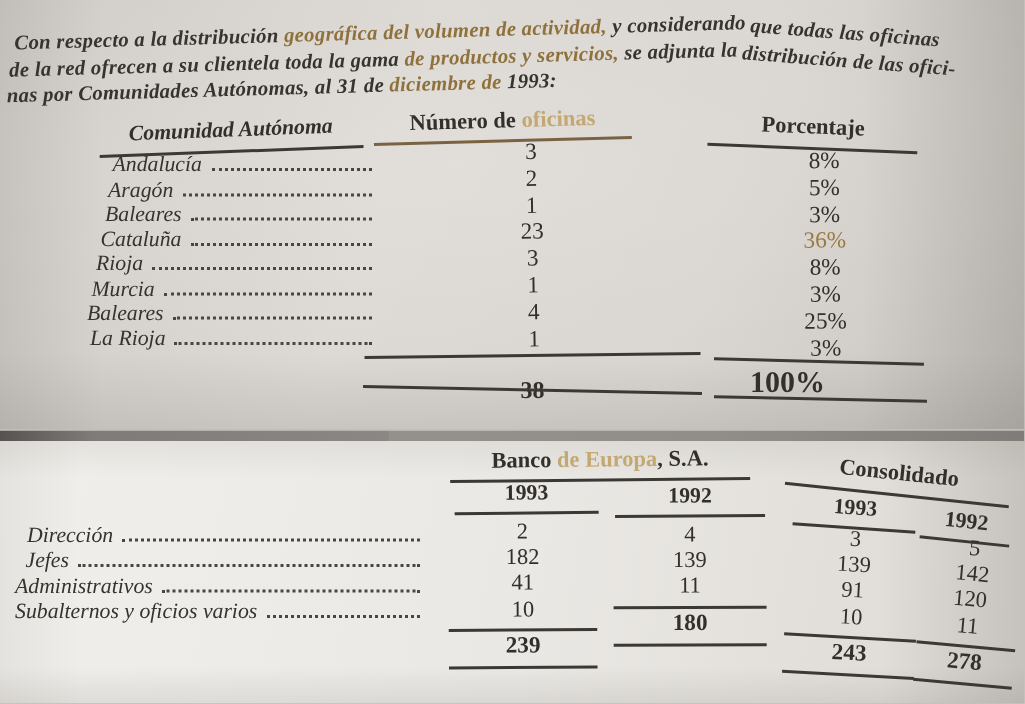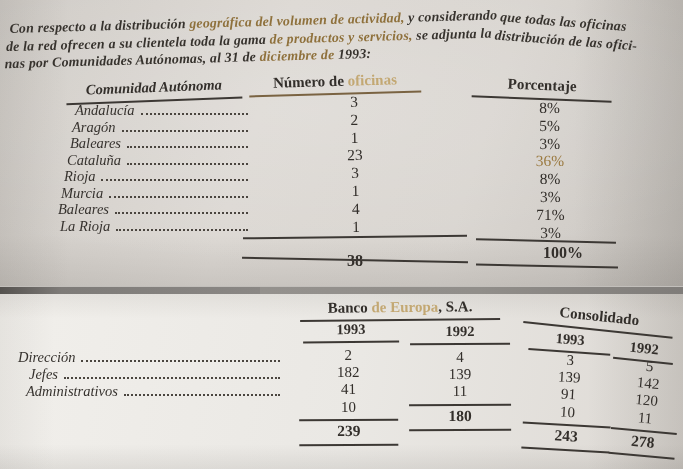--- a/index.html
+++ b/index.html
@@ -60,33 +60,33 @@
   .mlE{margin-left:6px}.mlF{margin-left:3px}.mlG{margin-left:0}.mlH{margin-left:2px}
   .t1-nums{position:absolute;left:295px;top:93px;width:120px;text-align:center;font-size:15.5px;line-height:17.8px;transform:rotate(-1deg);}
   .t1-pct{position:absolute;left:488px;top:99px;width:124px;text-align:center;font-size:15.5px;line-height:17.8px;transform:rotate(-0.5deg);}
   .goldtxt{color:#9b7a40;}
   .rule{position:absolute;height:2px;background:#3c3834;}
   .r-offtop{left:243px;top:236px;width:224px;transform:rotate(-0.7deg);}
   .r-offbot{left:242px;top:259px;width:226px;transform:rotate(1.2deg);}
   .r-pcttop{left:476px;top:240px;width:140px;transform:rotate(1.5deg);}
   .r-pctbot{left:476px;top:265px;width:142px;transform:rotate(1.2deg);}
   .t1-tot-off{position:absolute;left:250px;top:252px;width:210px;text-align:center;font-weight:700;font-size:16px;}
-  .t1-tot-pct{position:absolute;left:498px;top:244px;width:130px;text-align:center;font-weight:700;font-size:16px;font-family:Liberation Serif, serif;}
+  .t1-tot-pct{position:absolute;left:460px;top:244px;width:130px;text-align:center;font-weight:700;font-size:20px;font-family:Liberation Serif, serif;}
   
   .t2gh{position:absolute;text-align:center;font-weight:700;font-size:15px;border-bottom:2px solid #3c3834;}
   .t2-bank-h{left:300px;top:299px;width:200px;padding-bottom:3px;transform:rotate(-0.6deg);}
   .t2-cons-h{left:524px;top:308px;width:150px;padding-bottom:4px;transform:rotate(6deg);}
   .t2y{position:absolute;text-align:center;font-weight:700;font-size:14.5px;border-bottom:2px solid #3c3834;padding-bottom:3px;}
   .t2-y1{left:303px;top:321px;width:96px;transform:rotate(-0.6deg);}
   .t2-y2{left:410px;top:323px;width:100px;transform:rotate(-0.3deg);}
   .t2-y3{left:529px;top:331px;width:82px;transform:rotate(4deg);}
   .t2-y4{left:614px;top:340px;width:60px;transform:rotate(6deg);}
   .t2-labels{position:absolute;left:10px;top:349px;width:272px;font-style:italic;font-size:14.5px;color:#36322e;}
   .t2-labels .row{display:flex;align-items:baseline;height:17px;}
-  .nlA{margin-left:8px}.nlB{margin-left:19px}.nlC{margin-left:16px}.nlD{margin-left:0}
+  .nlA{margin-left:8px}.nlB{margin-left:7px}.nlC{margin-left:0}.nlD{margin-left:0}
   .t2col{position:absolute;text-align:center;font-size:15px;line-height:17.2px;}
   .t2col .rrule{height:2px;background:#3c3834;margin-top:3px;}
   .t2col .tot{font-weight:700;font-size:15.5px;padding:1px 0 2px;}
   .t2c1{left:299px;top:347px;width:99px;transform:rotate(-0.4deg);}
   .t2c2{left:409px;top:349px;width:102px;transform:rotate(-0.2deg);}
   .t2c3{left:524px;top:352px;width:88px;transform:rotate(3.2deg);}
   .t2c4{left:613px;top:358px;width:66px;transform:rotate(5.2deg);}
   .nowrap{white-space:nowrap;}
 </style>
 </head>
@@ -154,21 +154,21 @@
     <div>1</div>
   </div>
 
   <div class="t1-pct">
     <div>8%</div>
     <div>5%</div>
     <div>3%</div>
     <div class="goldtxt">36%</div>
     <div>8%</div>
     <div>3%</div>
-    <div>71%</div>
+    <div>25%</div>
     <div>3%</div>
   </div>
 
   <div class="rule r-offtop"></div>
   <div class="t1-tot-off">38</div>
   <div class="rule r-offbot"></div>
   <div class="rule r-pcttop"></div>
   <div class="t1-tot-pct">100%</div>
   <div class="rule r-pctbot"></div>
 
@@ -186,20 +186,24 @@
         <span class="leader"></span>
       </div>
     <div class="row nlB">
         <span class="nowrap">Jefes</span>
         <span class="leader"></span>
       </div>
     <div class="row nlC">
         <span class="nowrap">Administrativos</span>
         <span class="leader"></span>
       </div>
+    <div class="row nlD">
+        <span class="nowrap">Subalternos y oficios varios</span>
+        <span class="leader"></span>
+      </div>
   </div>
 
   <div class="t2col t2c1">
     <div>2</div>
     <div>182</div>
     <div>41</div>
     <div>10</div>
     <div class="rrule"></div>
     <div class="tot">239</div>
     <div class="rrule"></div>

